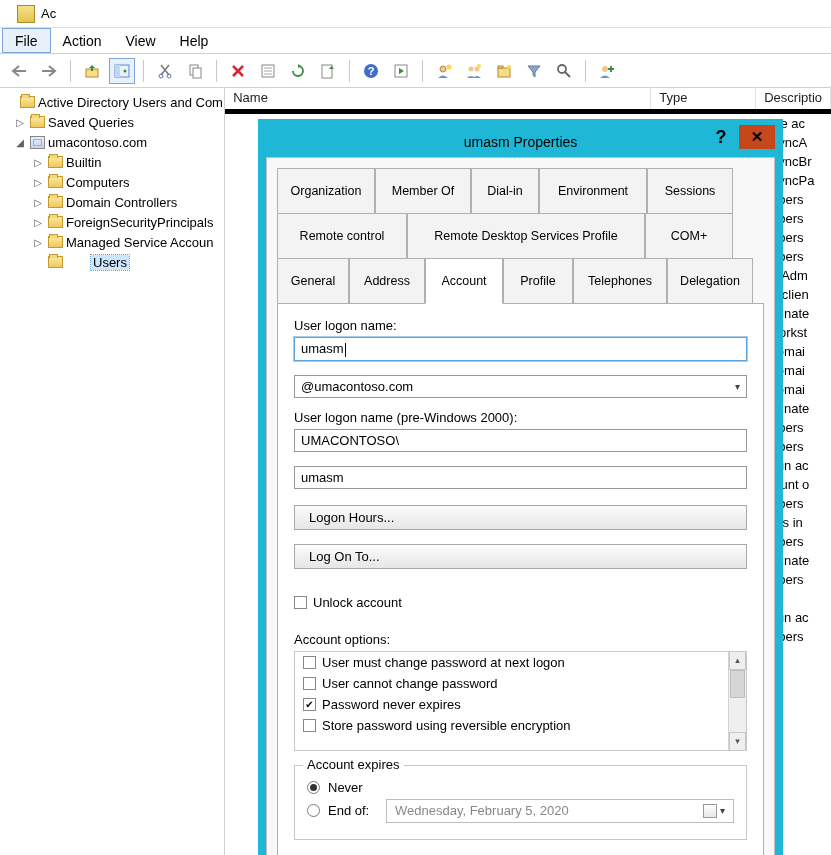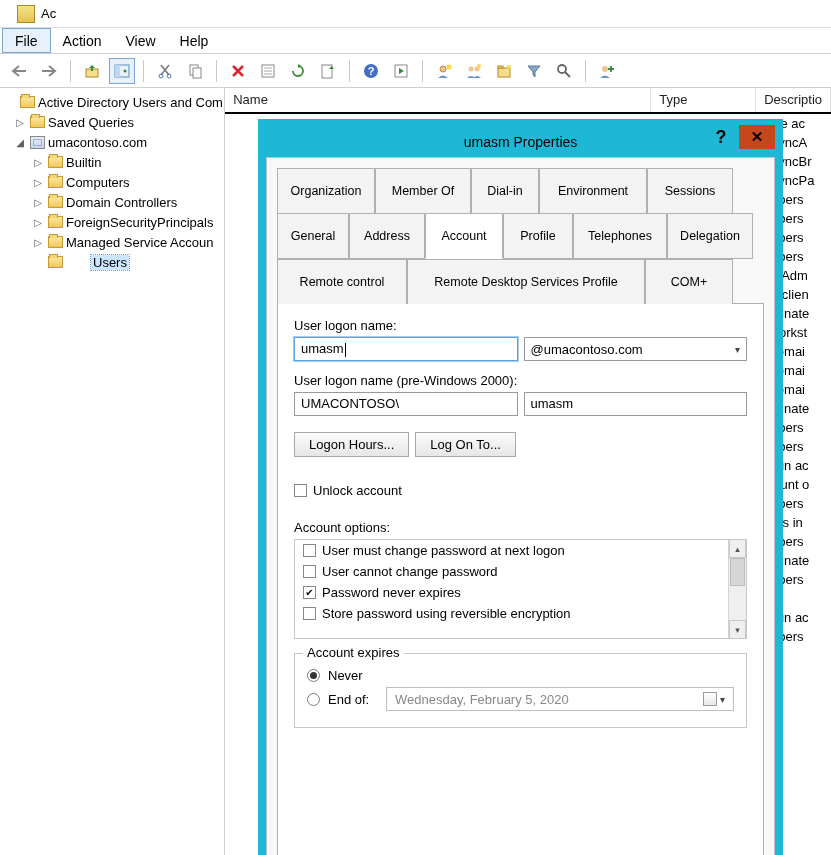--- a/index.html
+++ b/index.html
@@ -25,21 +25,21 @@
 .tree .tw { width: 12px; text-align: center; color: #606060; font-size: 10px; cursor: default; }
 .tree .ico { width: 16px; height: 16px; margin: 0 3px; display: inline-flex; align-items: center; justify-content: center; }
 .tree .lbl { font-size: 13px; }
 .tree .sel .lbl { background: #cde6ff; outline: 1px dotted #6aa0d8; padding: 0 2px; margin-left: 25px; }
 .folder { width: 15px; height: 12px; background: linear-gradient(#ffe9a0,#f0c75c); border: 1px solid #c49b30; position: relative; }
 .folder::before { content: ""; position: absolute; top: -3px; left: 0; width: 7px; height: 3px; background: #f3d77a; border: 1px solid #c49b30; border-bottom: none; }
 .domain-ico { width: 15px; height: 13px; border: 1px solid #888; background: linear-gradient(#e7f0fa,#c3d6eb); position: relative; }
 .domain-ico::after { content: ""; position: absolute; inset: 2px; border: 1px solid #aac; }
 
 .list { flex: 1; position: relative; }
-.list-head { display: flex; height: 26px; border-bottom: 2px solid #000000; }
+.list-head { display: flex; height: 26px; border-bottom: 5px solid #000000; align-items: flex-end; }
 .list-head .col { border-right: 1px solid #e2e2e2; padding: 4px 8px; font-size: 13px; color: #222; }
 .list-body { font-size: 13px; padding-left: 4px; }
 .list-body .row { display: flex; height: 19px; align-items: center; white-space: nowrap; }
 .col-name { width: 426px; }
 .col-type { width: 105px; }
 .col-desc { flex: 1; }
 
 
 .dlg-wrap { position: absolute; left: 258px; top: 119px; width: 525px; background: #1fb7d6; padding: 8px 8px 8px 8px; }
 .dlg-titlebar { height: 30px; display: flex; align-items: center; justify-content: center; position: relative; }
@@ -54,21 +54,21 @@
 .tabstrip { position: relative; }
 .tabrow { display: flex; }
 .tab { border: 1px solid #b0b0b0; background: #f3f3f3; padding: 15px 0; font-size: 12.5px; text-align: center; cursor: default; position: relative; }
 .tabrow.r1 .tab { border-bottom: none; }
 .tabrow.r2 .tab { border-bottom: none; }
 .tabrow.r3 { }
 .tab.active { background: #fff; border-bottom: 1px solid #fff; z-index: 3; }
 .tabcontent { border: 1px solid #b0b0b0; background: #fff; padding: 14px 16px 18px 16px; font-size: 13px; margin-top: -1px; min-height: 565px; }
 
 .fld-lbl { margin-bottom: 4px; }
-.row-flex { display: flex; gap: 6px; }
+.row-flex { display: flex; gap: 14px; flex-direction: column; }
 .txt { border: 1px solid #999; background: #fff; padding: 3px 6px; font-size: 13px; height: 24px; }
 .txt.focus { border: 1px solid #58a3e0; outline: 1px solid #a7cdee; }
 .combo { border: 1px solid #999; background: #fff; padding: 3px 6px; height: 24px; display: flex; align-items: center; justify-content: space-between; }
 .chev { font-size: 10px; color: #444; }
 
 .btn { border: 1px solid #a8a8a8; background: linear-gradient(#fcfcfc,#e6e6e6); padding: 4px 14px; font-size: 13px; cursor: default; }
 .btn.def { border: 1px solid #4a90d9; box-shadow: inset 0 0 0 1px #a7cdee; }
 .btn.dis { color: #9a9a9a; }
 
 .chk { display: flex; align-items: center; gap: 6px; }
@@ -463,32 +463,32 @@
   </div>
   <div class="dlg-body">
     <div class="tabstrip">
       <div class="tabrow r1" id="tabs-r1">
           <div class="tab" style="width:98px">Organization</div>
           <div class="tab" style="width:96px">Member Of</div>
           <div class="tab" style="width:68px">Dial-in</div>
           <div class="tab" style="width:108px">Environment</div>
           <div class="tab" style="width:86px">Sessions</div>
         </div>
+      <div class="tabrow r2" id="tabs-r2">
+          <div class="tab" style="width:130px">Remote control</div>
+          <div class="tab" style="width:238px">Remote Desktop Services Profile</div>
+          <div class="tab" style="width:88px">COM+</div>
+        </div>
       <div class="tabrow r3" id="tabs-r3">
           <div class="tab" style="width:72px">General</div>
           <div class="tab" style="width:76px">Address</div>
           <div class="tab active" style="width:78px">Account</div>
           <div class="tab" style="width:70px">Profile</div>
           <div class="tab" style="width:94px">Telephones</div>
           <div class="tab" style="width:86px">Delegation</div>
-        </div>
-      <div class="tabrow r2" id="tabs-r2">
-          <div class="tab" style="width:130px">Remote control</div>
-          <div class="tab" style="width:238px">Remote Desktop Services Profile</div>
-          <div class="tab" style="width:88px">COM+</div>
         </div>
       <div class="tabcontent">
 
         <div class="fld-lbl">User logon name:</div>
         <div class="row-flex" style="margin-bottom:12px">
           <div class="txt focus" style="flex:1"><span>umasm</span><span style="border-left:1px solid #000;display:inline-block;height:14px;vertical-align:middle;margin-left:1px"></span></div>
           <div class="combo" style="flex:1">
             <span>@umacontoso.com</span>
             <span class="chev">▾</span>
           </div>

